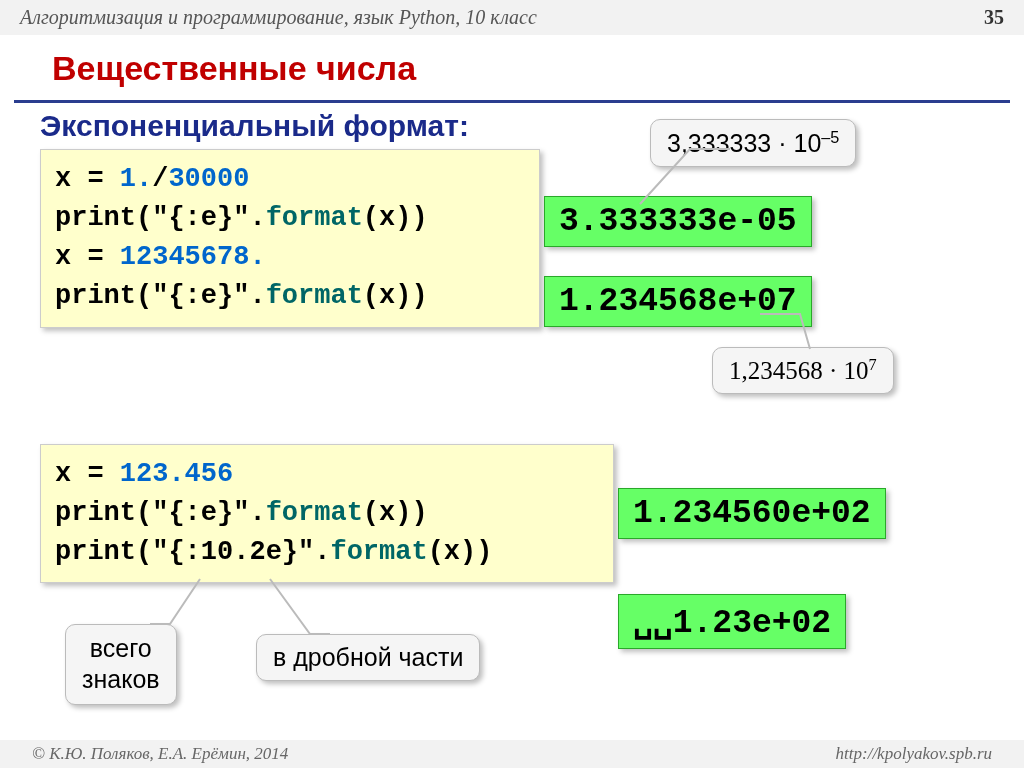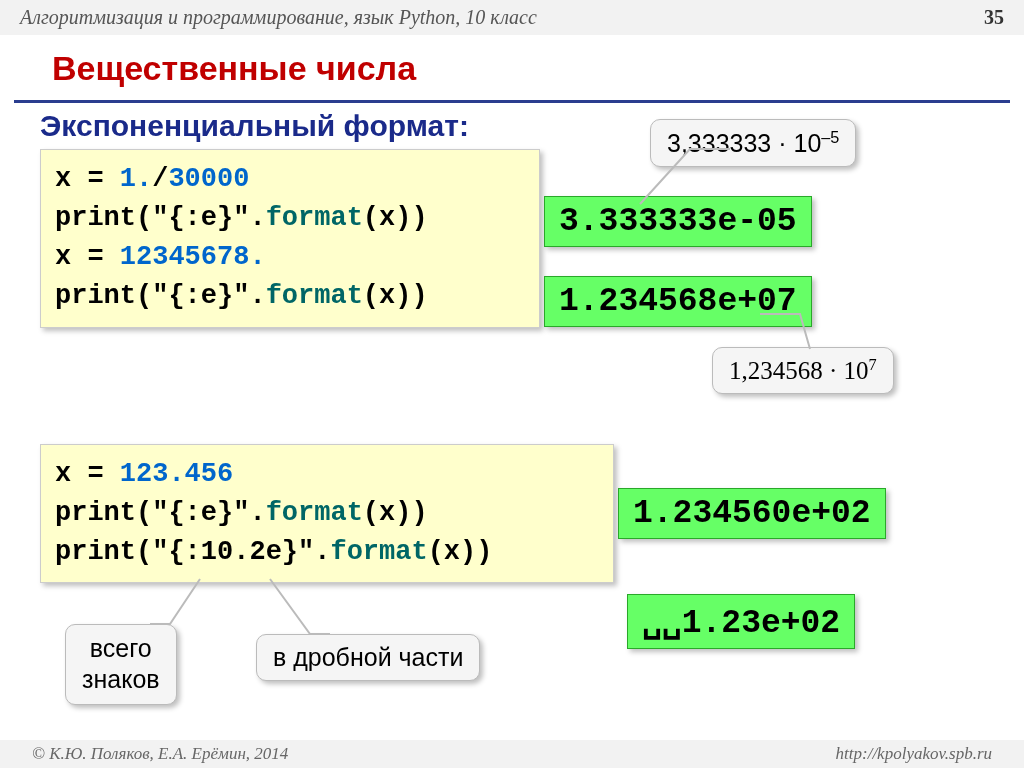--- a/index.html
+++ b/index.html
@@ -87,21 +87,21 @@
     font-family: Arial, sans-serif;
     font-size: 25px;
     padding: 8px 16px;
     color: #000;
   }
   .co1 { top: -30px; left: 650px; }
   .co2 { top: 198px; left: 712px; font-family: Liberation Serif, serif; }
   .co3 { top: 475px; left: 65px; text-align:center; line-height:1.25; }
   .co4 { top: 485px; left: 256px; }
   .sup { font-size: 0.65em; vertical-align: super; }
-  .spc { letter-spacing: 0; margin-left: 9px; }
+  .spc { letter-spacing: 0; }
   .connector {
     position: absolute;
     pointer-events: none;
   }
   .footer {
     position: absolute;
     bottom: 0;
     left: 0;
     right: 0;
     background: #f2f2f2;

